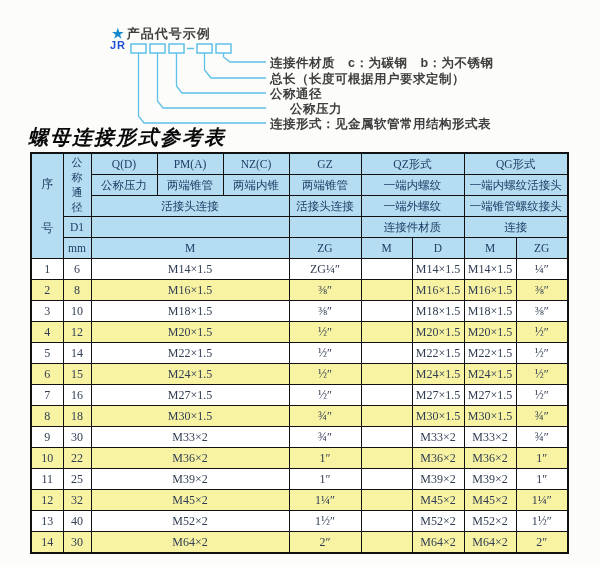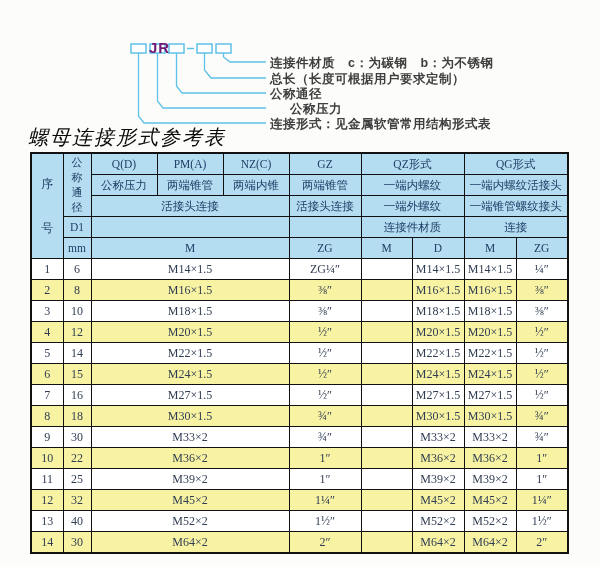--- a/index.html
+++ b/index.html
@@ -8,32 +8,32 @@
     font-family:"Liberation Sans",sans-serif;overflow:hidden;
   }
   
   .diagram-svg{position:absolute;left:0;top:0;pointer-events:none;}
   .star-heading{
     position:absolute;left:112px;top:25px;font-size:13px;font-weight:bold;
     color:#3f3f3f;letter-spacing:1px;white-space:nowrap;
   }
   .star-heading .star{color:#1688cc;margin-right:2px;}
   .code-prefix{
-    position:absolute;left:110px;top:39px;font-size:15px;font-weight:bold;
-    color:#701a75;letter-spacing:1px;margin-left:39px;
+    position:absolute;left:110px;top:39px;font-size:11px;font-weight:bold;
+    color:#1d4ed8;letter-spacing:1px;
   }
   .code-label{
     position:absolute;left:270px;font-size:12.5px;font-weight:bold;
     color:#3f3f3f;white-space:nowrap;letter-spacing:0.5px;
   }
   .lbl-0{top:55px;} .lbl-1{top:71px;} .lbl-2{top:86px;text-align:center;} .lbl-3{top:101px;margin-left:20px;} .lbl-4{top:116px;}
   
   .tbl-title{
     position:absolute;left:28px;top:124px;
-    font-family:"Liberation Serif",serif;font-style:italic;font-weight:normal;
+    font-family:"Liberation Serif",serif;font-style:italic;font-weight:bold;
     font-size:20px;color:#0a0a0a;letter-spacing:2px;white-space:nowrap;
   }
   
   table.ref{
     position:absolute;left:30px;top:152px;width:537px;
     border-collapse:collapse;table-layout:fixed;
     border:2px solid #111;
   }
   table.ref th,table.ref td{
     border:1px solid #111;text-align:center;vertical-align:middle;
@@ -68,20 +68,21 @@
     </g>
     <g stroke="#5fc0e8" stroke-width="1.3" fill="none">
       <polyline points="223.5,53 223.5,57 230,62 266,62"></polyline>
       <polyline points="204.5,53 204.5,70 211,78 266,78"></polyline>
       <polyline points="176.5,53 176.5,86 182,93 266,93"></polyline>
       <polyline points="157.5,53 157.5,101 163,108 266,108"></polyline>
       <polyline points="138.5,53 138.5,116 144,123 266,123"></polyline>
     </g>
   </svg>
 
+  <div class="star-heading"><span class="star">★</span><span>产品代号示例</span></div>
 
   <div class="code-prefix">JR</div>
 
   <div class="code-label lbl-0">连接件材质　c：为碳钢　b：为不锈钢</div>
   <div class="code-label lbl-1">总长（长度可根据用户要求定制）</div>
   <div class="code-label lbl-2">公称通径</div>
   <div class="code-label lbl-3">公称压力</div>
   <div class="code-label lbl-4">连接形式：见金属软管常用结构形式表</div>
 
   <div class="tbl-title">螺母连接形式参考表</div>

